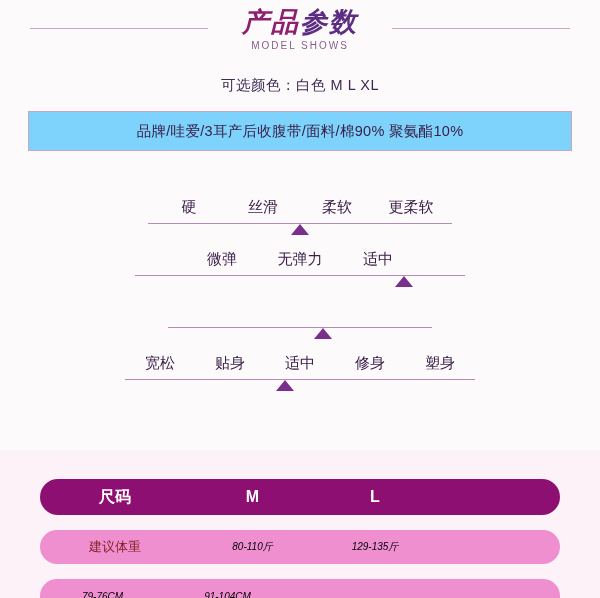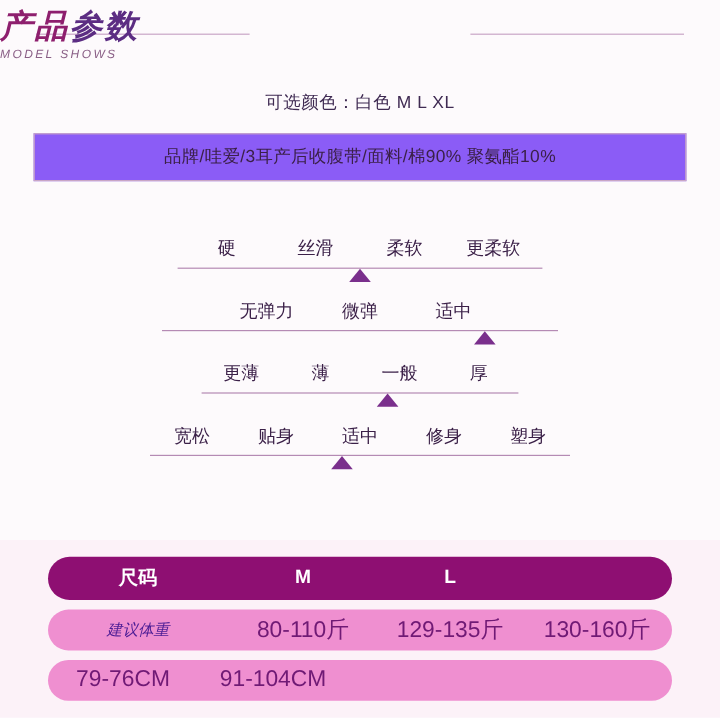--- a/index.html
+++ b/index.html
@@ -35,57 +35,57 @@
     background: #c9a6c6;
   }
   .header-rule.left { left: 30px; width: 178px; }
   .header-rule.right { right: 30px; width: 178px; }
 
   .title-wrap {
     position: absolute;
     left: 0;
     right: 0;
     top: 6px;
+    text-align: center;
   }
   .title-main {
     font-size: 27px;
     font-weight: bold;
     font-style: italic;
     letter-spacing: 2px;
     line-height: 32px;
   }
   .title-main .c1 { color: #8e1f6e; }
   .title-main .c2 { color: #5c2d83; }
   .title-sub {
     font-size: 10px;
     color: #8a5f86;
     letter-spacing: 2px;
     margin-top: 2px;
-    font-style: italic;
   }
 
   
   .color-line {
     text-align: center;
     font-size: 14.5px;
     color: #3f2a52;
     margin-top: 14px;
     letter-spacing: 0.5px;
   }
 
   
   .spec-box {
     margin: 16px 28px 0 28px;
     border: 1px solid #c9a6c6;
     height: 38px;
     line-height: 38px;
     text-align: center;
     font-size: 14.5px;
     color: #3b2048;
-    background: #8b5cf6;
+    background: #7dd3fc;
     letter-spacing: 0.3px;
   }
 
   
   .scales {
     margin-top: 40px;
     position: relative;
     height: 218px;
   }
   .scale-row {
@@ -133,21 +133,21 @@
     position: absolute;
     left: 0;
     right: 0;
     bottom: 0;
     height: 148px;
     background: #fcf2f8;
     padding-top: 14px;
     box-sizing: border-box;
   }
   .t-row {
-    margin: 0 40px 8px 40px;
+    margin: 15px 40px 8px 40px;
     height: 34px;
     border-radius: 17px;
     display: flex;
     align-items: center;
     color: #ffffff;
     font-size: 14px;
   }
   .t-row.head {
     background: #8e0f72;
     font-size: 16px;
@@ -161,24 +161,24 @@
   }
   .t-row .c {
     text-align: center;
     box-sizing: border-box;
   }
   .t-row .c0 { width: 150px; }
   .t-row .c1 { width: 125px; }
   .t-row .c2 { width: 120px; }
   .t-row .c3 { width: 125px; }
   .t-row.head .c0 { color: #fff; }
-  .t-row.body .c0 { font-size: 13px; color: #4c1d95; font-style: italic; }
+  .t-row.body .c0 { font-size: 13px; color: #7f1d1d; }
   .t-row.body .c1,
   .t-row.body .c2,
-  .t-row.body .c3 { font-size: 19px; color: #701a75; }
+  .t-row.body .c3 { font-size: 10px; color: #000000; font-style: italic; }
 </style>
 </head>
 <body>
 
 <div class="page">
 
   <div class="header">
     <div class="header-rule left"></div>
     <div class="header-rule right"></div>
     <div class="title-wrap">
@@ -201,35 +201,29 @@
         <span>丝滑</span>
         <span>柔软</span>
         <span>更柔软</span>
       </div>
       <div class="scale-line" style="left:148px; right:148px;"></div>
       <div class="marker up" style="left:291px;"></div>
     </div>
 
     <div class="scale-row">
       <div class="scale-labels r2">
+        <span>微弹</span>
         <span>无弹力</span>
-        <span>微弹</span>
         <span>适中</span>
       </div>
       <div class="scale-line" style="left:135px; right:135px;"></div>
       <div class="marker up" style="left:395px;"></div>
     </div>
 
     <div class="scale-row">
-      <div class="scale-labels r3">
-        <span>更薄</span>
-        <span>薄</span>
-        <span>一般</span>
-        <span>厚</span>
-      </div>
       <div class="scale-line" style="left:168px; right:168px;"></div>
       <div class="marker up" style="left:314px;"></div>
     </div>
 
     <div class="scale-row">
       <div class="scale-labels r4">
         <span>宽松</span>
         <span>贴身</span>
         <span>适中</span>
         <span>修身</span>
@@ -246,21 +240,20 @@
     <div class="t-row head">
       <div class="c c0">尺码</div>
       <div class="c c1">M</div>
       <div class="c c2">L</div>
     </div>
 
     <div class="t-row body">
       <div class="c c0">建议体重</div>
       <div class="c c1">80-110斤</div>
       <div class="c c2">129-135斤</div>
-      <div class="c c3">130-160斤</div>
     </div>
 
     <div class="t-row body">
       <div class="c c1">79-76CM</div>
       <div class="c c3">91-104CM</div>
     </div>
 
   </div>
 
 </div>

